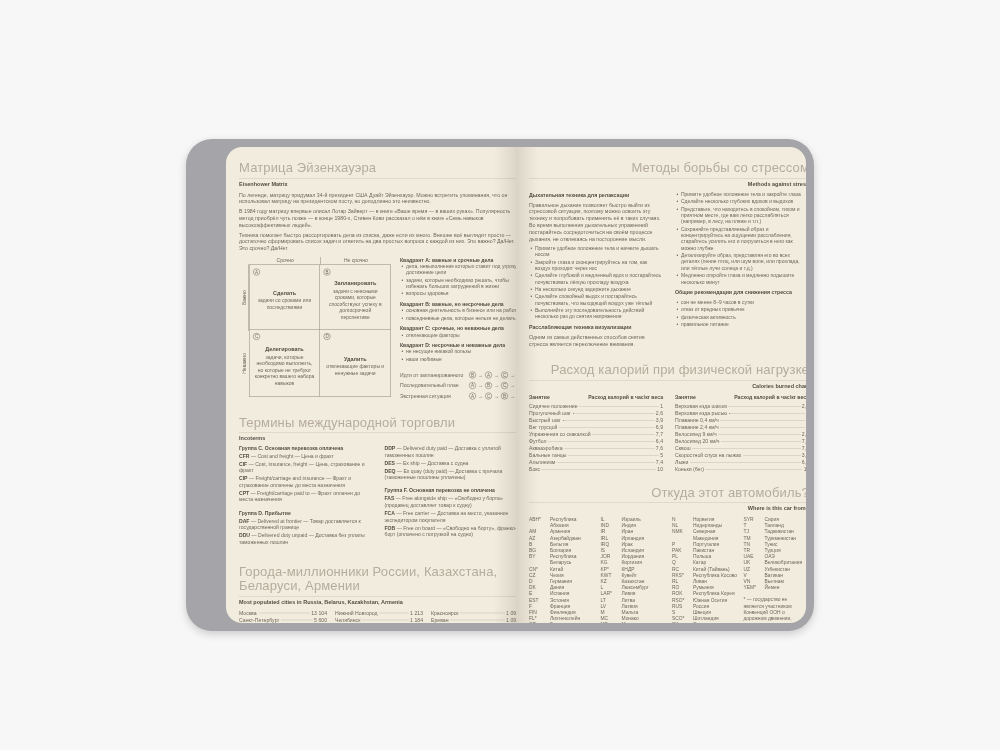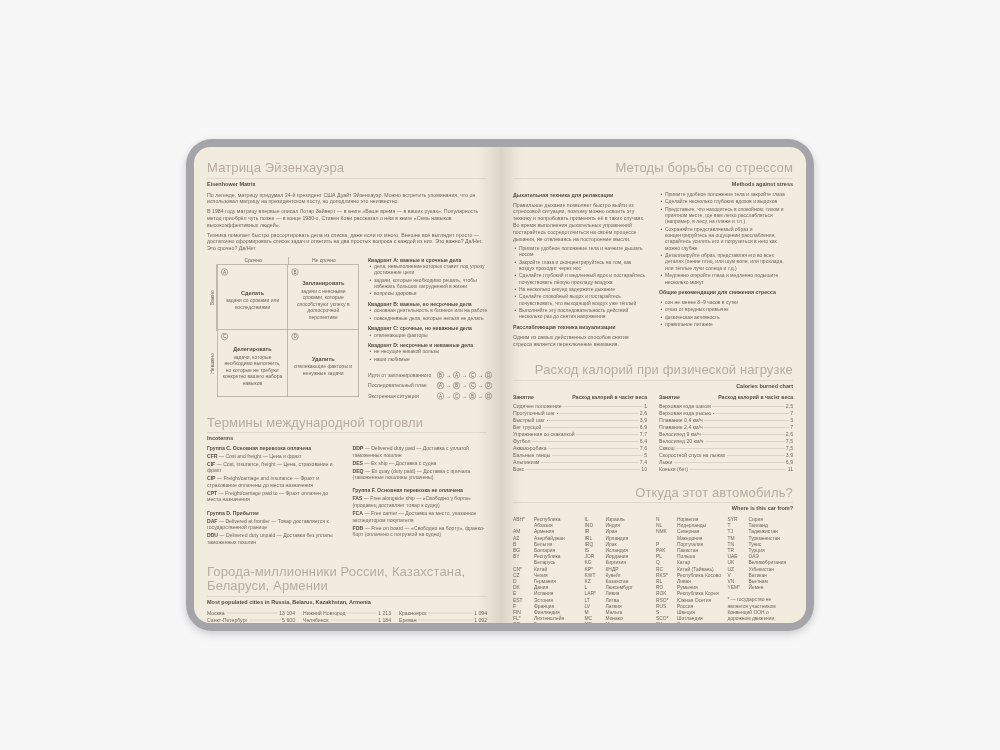--- a/index.html
+++ b/index.html
@@ -1,21 +1,21 @@
 <!DOCTYPE html>
 <html style="--bg: #f7f7f8; --cover: #a5a5a9; --page: #f2ecdf; --ink: #6e6758; --strong: #534e43; --title: #b5ac9d; --line: #cec6b4; --border: #8d8779; --dot: #968f7c;"><head>
 <meta charset="utf-8">
 <style>
   html,body{margin:0;padding:0;}
   body{width:1000px;height:750px;background:var(--bg,#f7f7f8);font-family:"Liberation Sans","DejaVu Sans",sans-serif;overflow:hidden;}
   .stage{position:relative;width:1000px;height:750px;}
   .cover{position:absolute;left:186px;top:139px;width:628px;height:492px;background:var(--cover,#a5a5a9);border-radius:26px;box-shadow:0 3px 8px rgba(0,0,0,.18);}
   .pages{position:absolute;left:194px;top:147px;width:612px;height:476px;display:flex;}
   .page{position:relative;width:306px;height:476px;background:var(--page,#f2ecdf);overflow:hidden;}
-  .page.pleft{border-radius:16px 0 0 16px;}
+  .page.pleft{border-radius:16px 0 0 16px;margin-left:32px;}
   .page.pright{border-radius:0 16px 16px 0;}
   .page.pleft::after{content:"";position:absolute;top:0;right:0;width:22px;height:100%;background:linear-gradient(to right,rgba(110,100,80,0),rgba(110,100,80,.16));pointer-events:none;}
   .page.pright::after{content:"";position:absolute;top:0;left:0;width:22px;height:100%;background:linear-gradient(to right,rgba(110,100,80,.18),rgba(110,100,80,0));pointer-events:none;}
   .pi{width:612px;height:952px;transform:scale(.5);transform-origin:0 0;padding:26px;box-sizing:border-box;display:flex;flex-direction:column;color:var(--ink,#6e6758);overflow:hidden;}
   .sec{margin-bottom:24px;}
   .t{font-size:26px;font-weight:400;color:var(--title,#b5ac9d);margin:0;line-height:1.1;letter-spacing:.3px;}
   .rule{border-top:1.4px solid var(--line,#cec6b4);margin:7px 0 4px;}
   .sub{font-size:11px;font-weight:bold;color:var(--strong,#534e43);}
   .ralign .t,.ralign .sub{text-align:right;}
   p{margin:0 0 6px;font-size:10.5px;line-height:1.3;}

